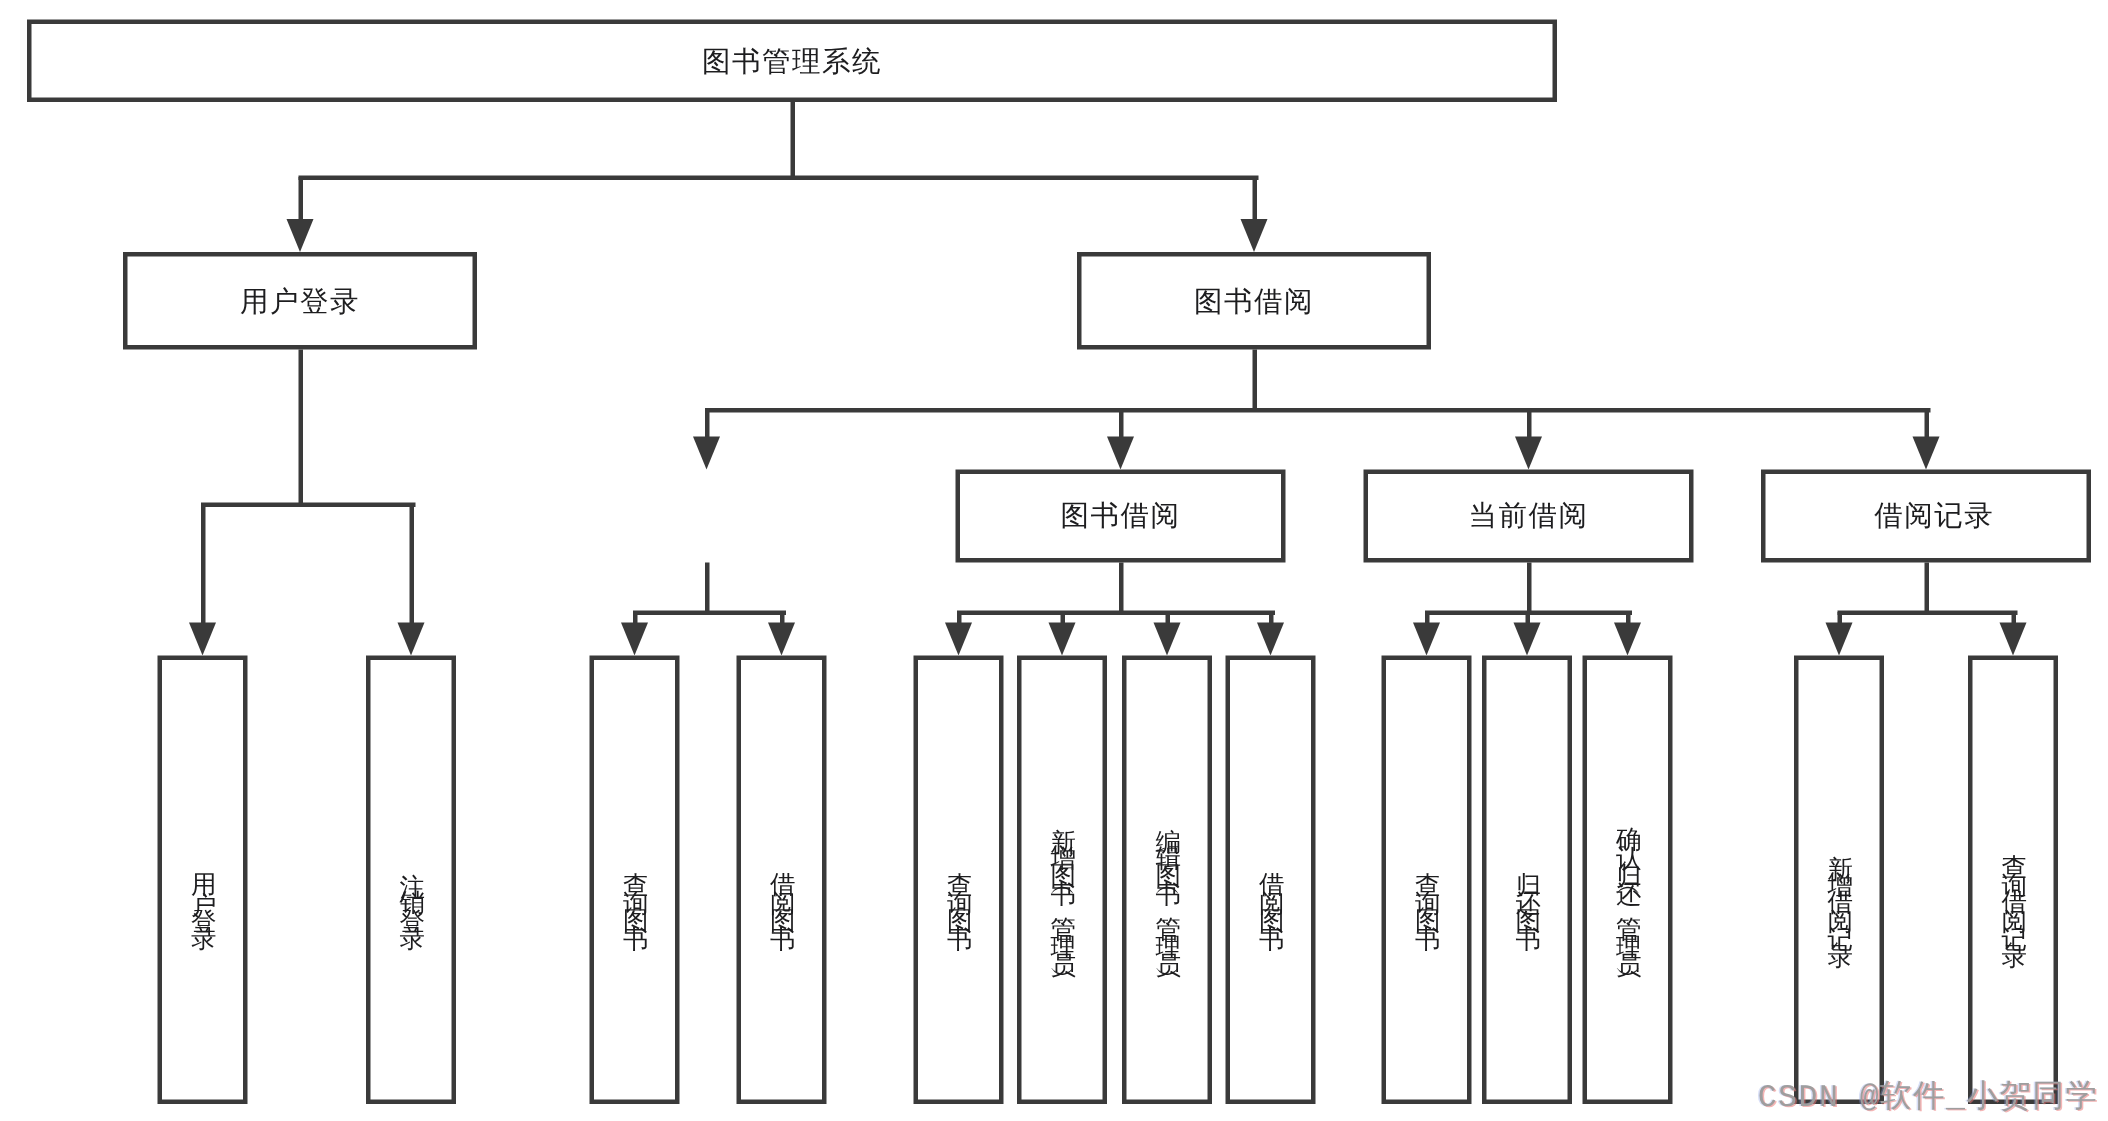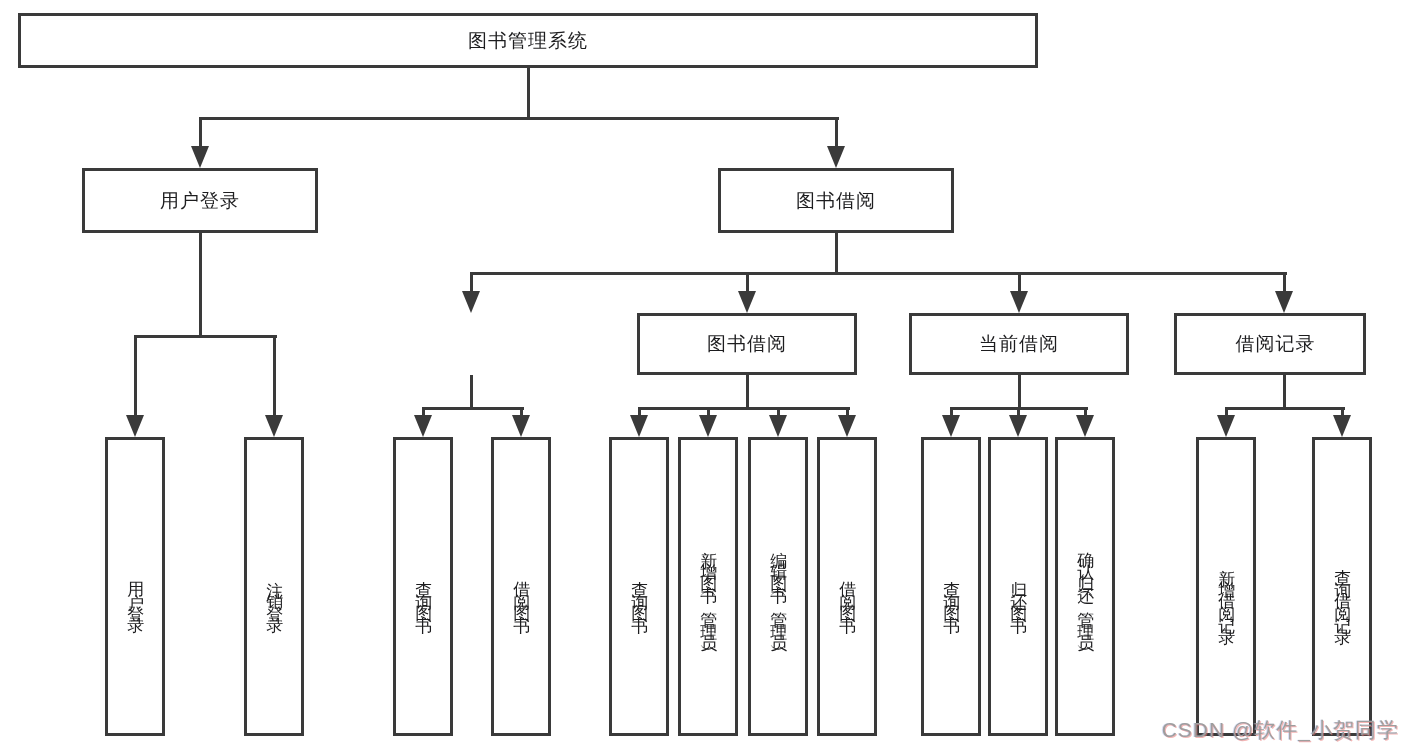--- a/index.html
+++ b/index.html
@@ -21,20 +21,21 @@
   .vline{position:absolute;width:3px;background:#3a3a3a;}
   .arrowhead{
     position:absolute;width:0;height:0;
     border-left:9px solid transparent;border-right:9px solid transparent;
     border-top:22px solid #3a3a3a;
   }
   .watermark{
     position:absolute;right:6px;bottom:3px;
     font-size:21px;color:#9e9e9e;letter-spacing:1px;
     text-shadow:1px 1px 0 rgba(235,120,120,0.55), -1px 0 0 rgba(140,160,230,0.35);
+    font-family:Liberation Mono, monospace;
   }
 </style>
 </head>
 <body>
 
 <div id="canvas">
 
   <div class="box" style="left:18px;top:13px;width:1020px;height:55px;">
     <span>图书管理系统</span>
   </div>
@@ -70,21 +71,21 @@
   <div class="arrowhead" style="left:1010px;top:291px;"></div>
   <div class="vline" style="left:1283px;top:273px;height:19px;"></div>
   <div class="arrowhead" style="left:1275px;top:291px;"></div>
 
   <div class="box" style="left:637px;top:313px;width:220px;height:62px;align-items:center;">
     <span>图书借阅</span>
   </div>
   <div class="box" style="left:909px;top:313px;width:220px;height:62px;">
     <span>当前借阅</span>
   </div>
-  <div class="box" style="left:1174px;top:313px;width:192px;height:62px;padding-left:11px;">
+  <div class="box" style="left:1174px;top:313px;width:220px;height:62px;padding-left:11px;">
     <span>借阅记录</span>
   </div>
 
   <div class="vline" style="left:470px;top:375px;height:33px;"></div>
   <div class="hline" style="left:422px;top:407px;width:102px;"></div>
   <div class="vline" style="left:422px;top:408px;height:8px;"></div>
   <div class="arrowhead" style="left:414px;top:415px;"></div>
   <div class="vline" style="left:520px;top:408px;height:8px;"></div>
   <div class="arrowhead" style="left:512px;top:415px;"></div>
 

